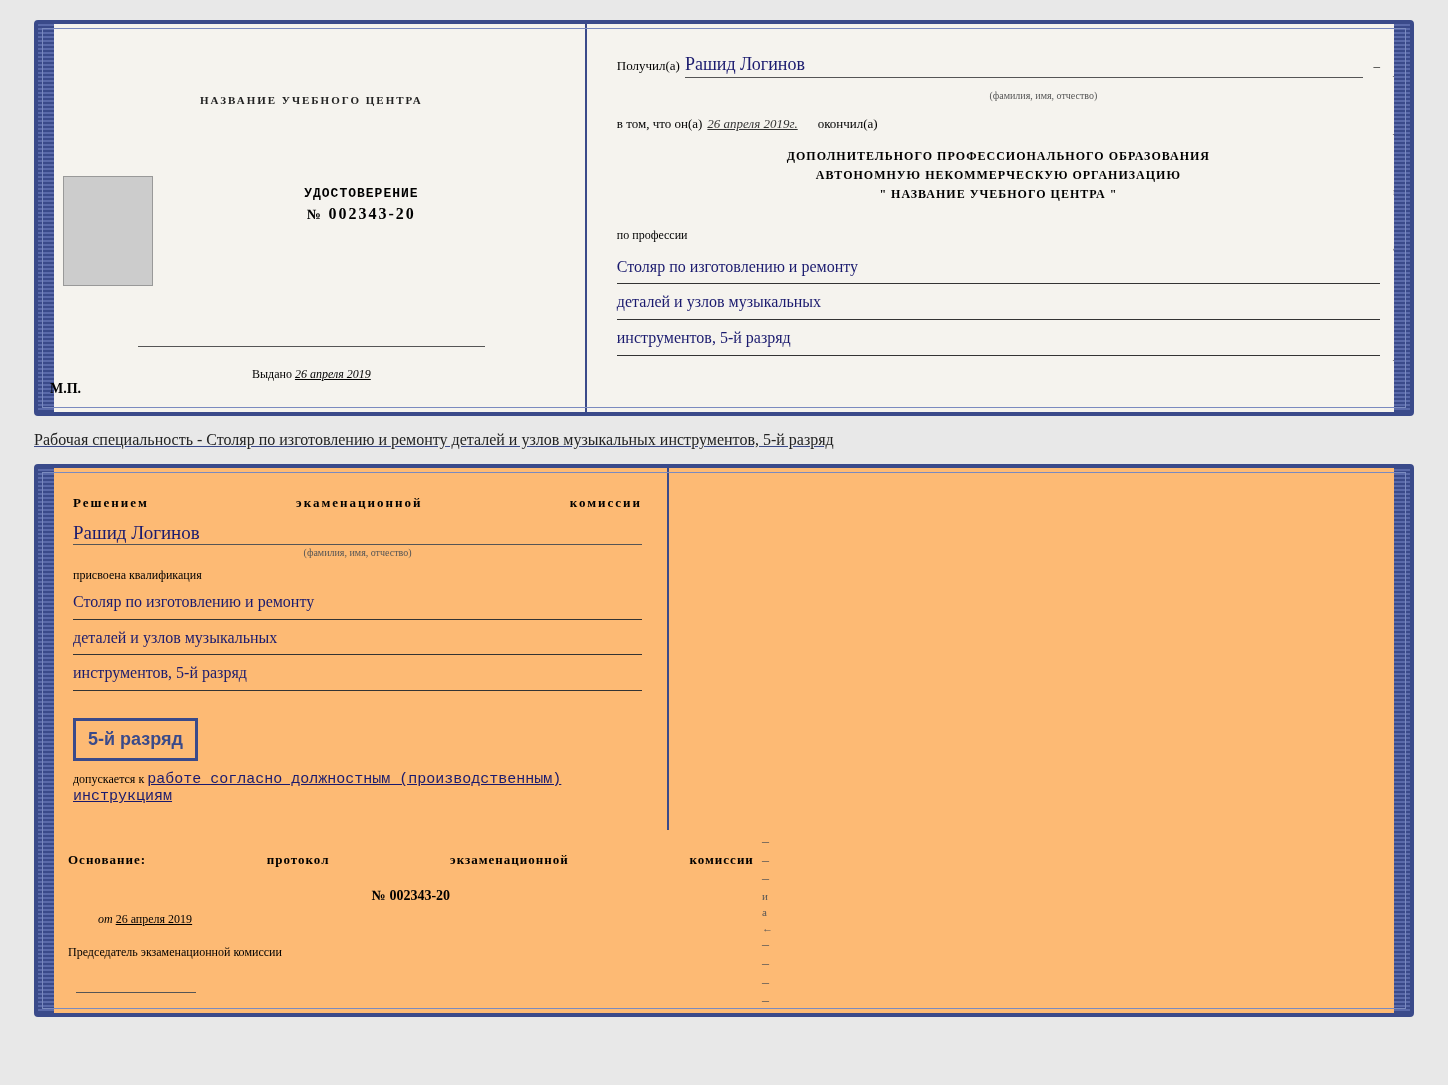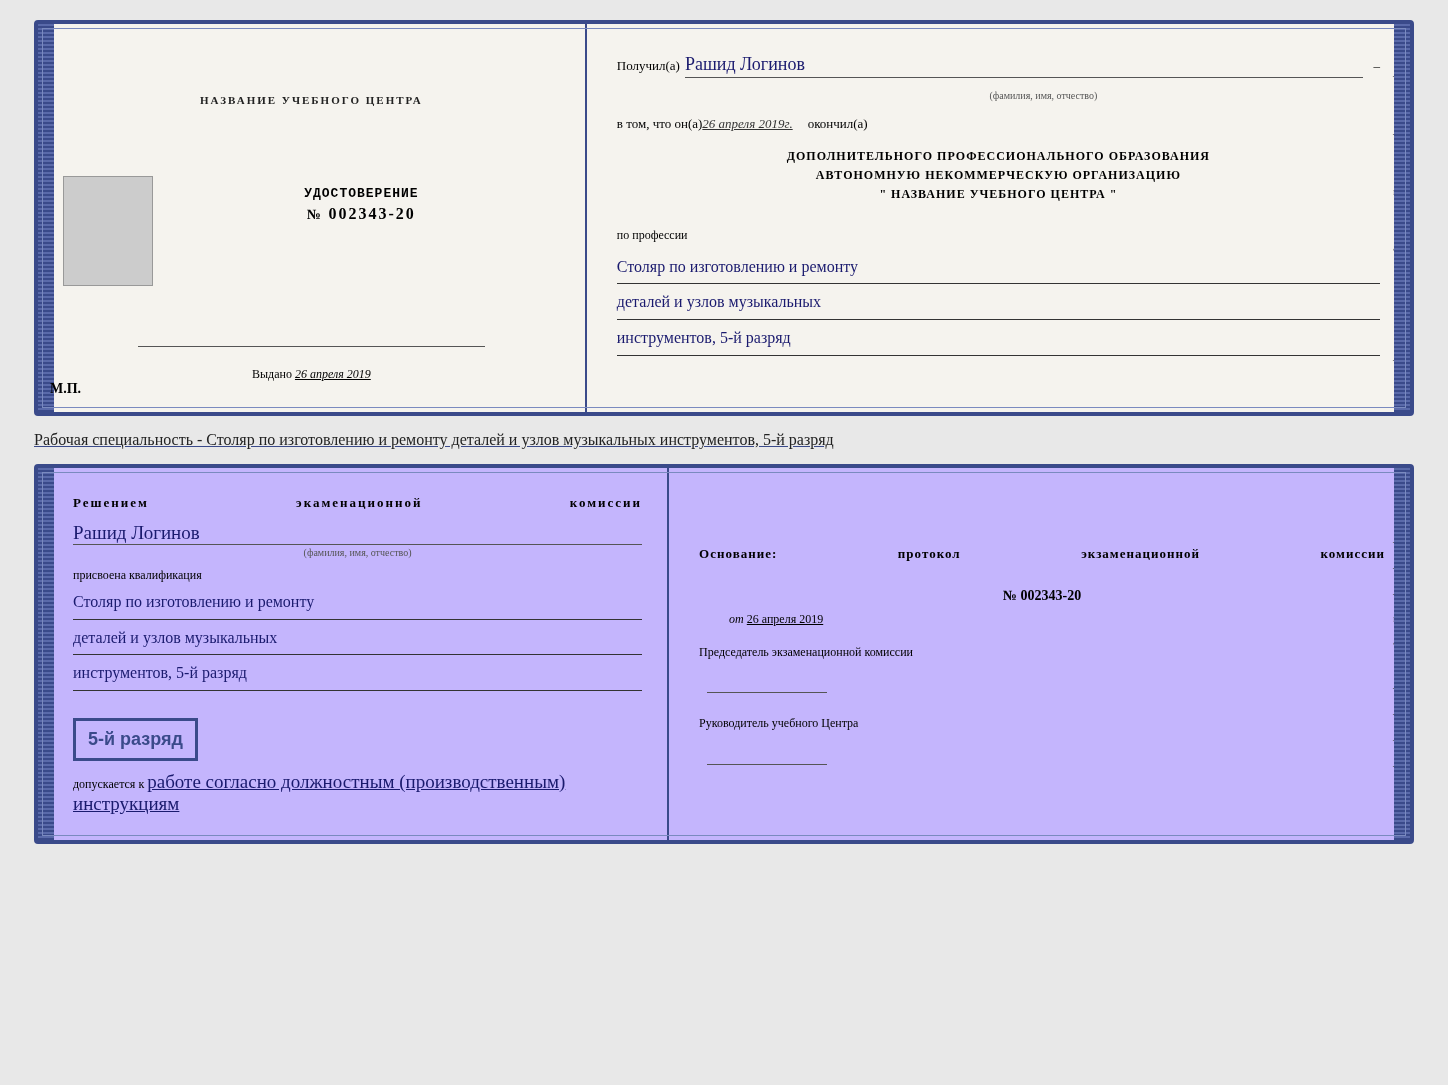--- a/index.html
+++ b/index.html
@@ -168,20 +168,21 @@
       font-size: 10px;
       text-align: center;
       color: #555;
       margin-left: 90px;
       margin-top: 2px;
     }
 
     .date-row {
       display: flex;
       align-items: baseline;
+      gap: 5px;
       font-size: 13px;
       margin-top: 5px;
     }
 
     .date-value {
       font-style: italic;
       text-decoration: underline;
       color: #333;
     }
 
@@ -223,28 +224,27 @@
       font-size: 16px;
       color: #222;
       padding: 4px 0 4px 0;
       text-decoration: underline;
       text-decoration-color: #3a4a8a;
       line-height: 1.5;
     }
 
     
     .inner-card {
-      background: #c4b5fd;
+      background: #fdba74;
       border: 4px solid #3a4a8a;
       border-radius: 4px;
       display: flex;
-      flex-direction: row;
+      flex-direction: column;
       overflow: hidden;
       position: relative;
-      align-items: center;
     }
 
     .inner-card::before {
       content: '';
       position: absolute;
       top: 4px; left: 4px; right: 4px; bottom: 4px;
       border: 1px solid #7a8abf;
       pointer-events: none;
       z-index: 2;
     }
@@ -307,34 +307,34 @@
       color: #3a4a8a;
       font-family: 'Segoe Script', 'Comic Sans MS', cursive;
     }
 
     .allowed-label {
       font-size: 12px;
       margin-top: 10px;
     }
 
     .allowed-handwritten {
-      font-family: Liberation Serif, serif;
-      font-size: 19px;
+      font-family: Liberation Mono, monospace;
+      font-size: 15px;
       color: #1a1a6e;
       text-decoration: underline;
     }
 
     .right-basis {
       font-size: 13px;
       letter-spacing: 1px;
       font-weight: bold;
       text-align: justify;
       text-align-last: justify;
       line-height: 1.6;
-      margin-bottom: 24px;
+      margin-bottom: 17px;
       font-family: Liberation Serif, serif;
     }
 
     .right-number {
       font-size: 14px;
       font-weight: bold;
       text-align: center;
       margin: 8px 0;
     }
 
@@ -509,26 +509,20 @@
         <span style="text-decoration:underline;">26 апреля 2019</span>
       </div>
 
       <div class="signature-block">
         <div>Председатель экзаменационной комиссии</div>
         <div style="margin-top: 8px;">
           <span class="sig-line"></span>
         </div>
       </div>
 
-      <div style="margin-top: 20px;" class="signature-block">
-        <div>Руководитель учебного Центра</div>
-        <div style="margin-top: 8px;">
-          <span class="sig-line"></span>
-        </div>
-      </div>
 
       <div class="right-dashes">
         <span class="right-dash">–</span>
         <span class="right-dash">–</span>
         <span class="right-dash">–</span>
         <span class="right-dash" style="font-size:11px;">и</span>
         <span class="right-dash" style="font-size:11px;">а</span>
         <span class="right-dash" style="font-size:11px;">←</span>
         <span class="right-dash">–</span>
         <span class="right-dash">–</span>

